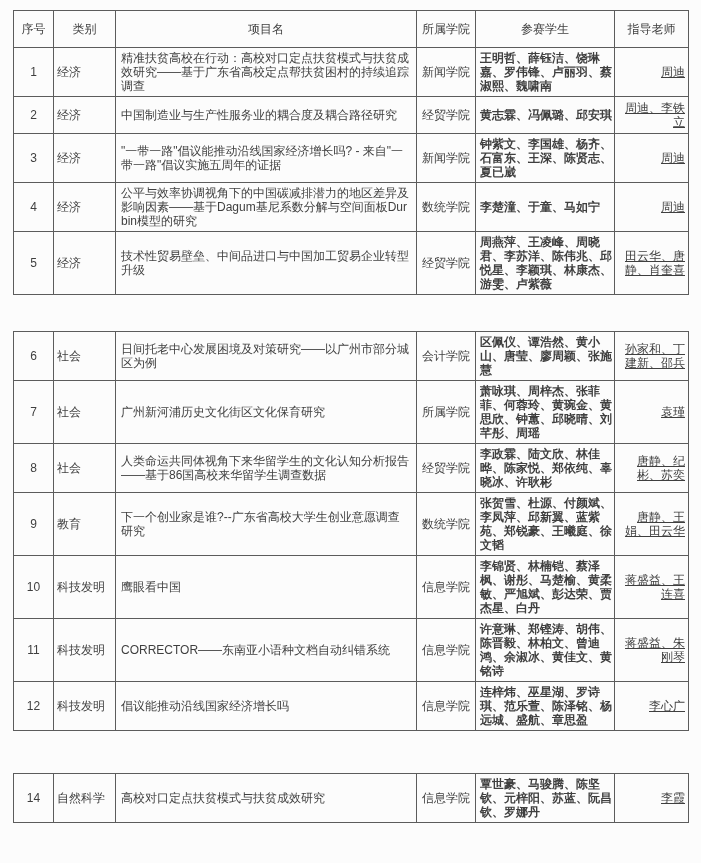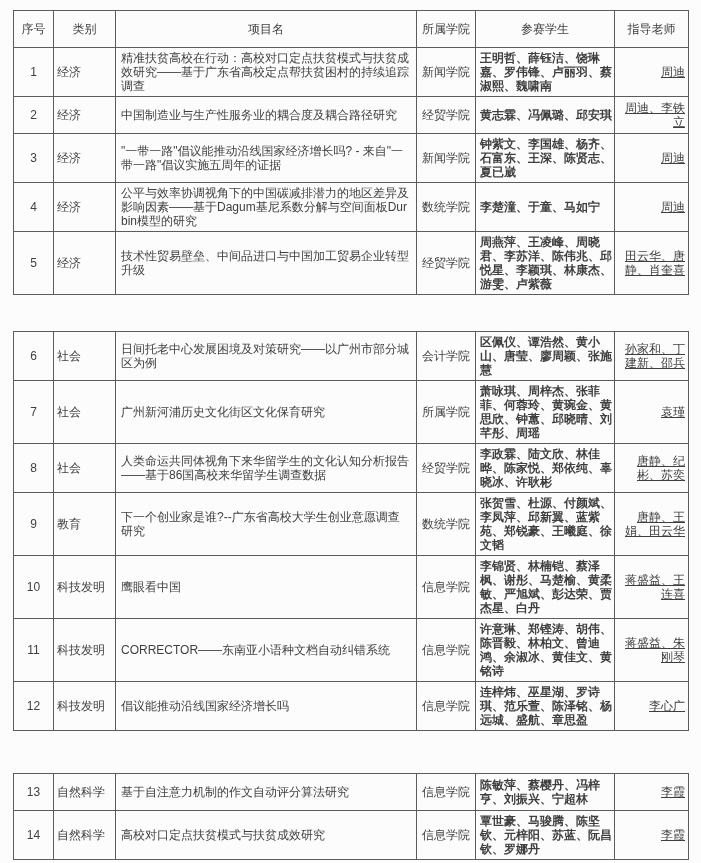--- a/index.html
+++ b/index.html
@@ -194,28 +194,20 @@
     <colgroup>
       <col class="w-index">
         <col class="w-cat">
         <col class="w-proj">
       <col class="w-college">
         <col class="w-students">
         <col class="w-advisors">
     </colgroup>
     <tbody>
         <tr>
-    <td class="c-index">13</td>
-    <td class="c-cat">自然科学</td>
-    <td class="c-proj">基于自注意力机制的作文自动评分算法研究</td>
-    <td class="c-college">信息学院</td>
-    <td class="c-students">陈敏萍、蔡樱丹、冯梓亨、刘振兴、宁超林</td>
-    <td class="c-advisors">李霞</td>
-  </tr>
-        <tr>
     <td class="c-index">14</td>
     <td class="c-cat">自然科学</td>
     <td class="c-proj">高校对口定点扶贫模式与扶贫成效研究</td>
     <td class="c-college">信息学院</td>
     <td class="c-students">覃世豪、马骏腾、陈坚钦、元梓阳、苏蓝、阮昌钦、罗娜丹</td>
     <td class="c-advisors">李霞</td>
   </tr>
       </tbody>
   </table>
 

